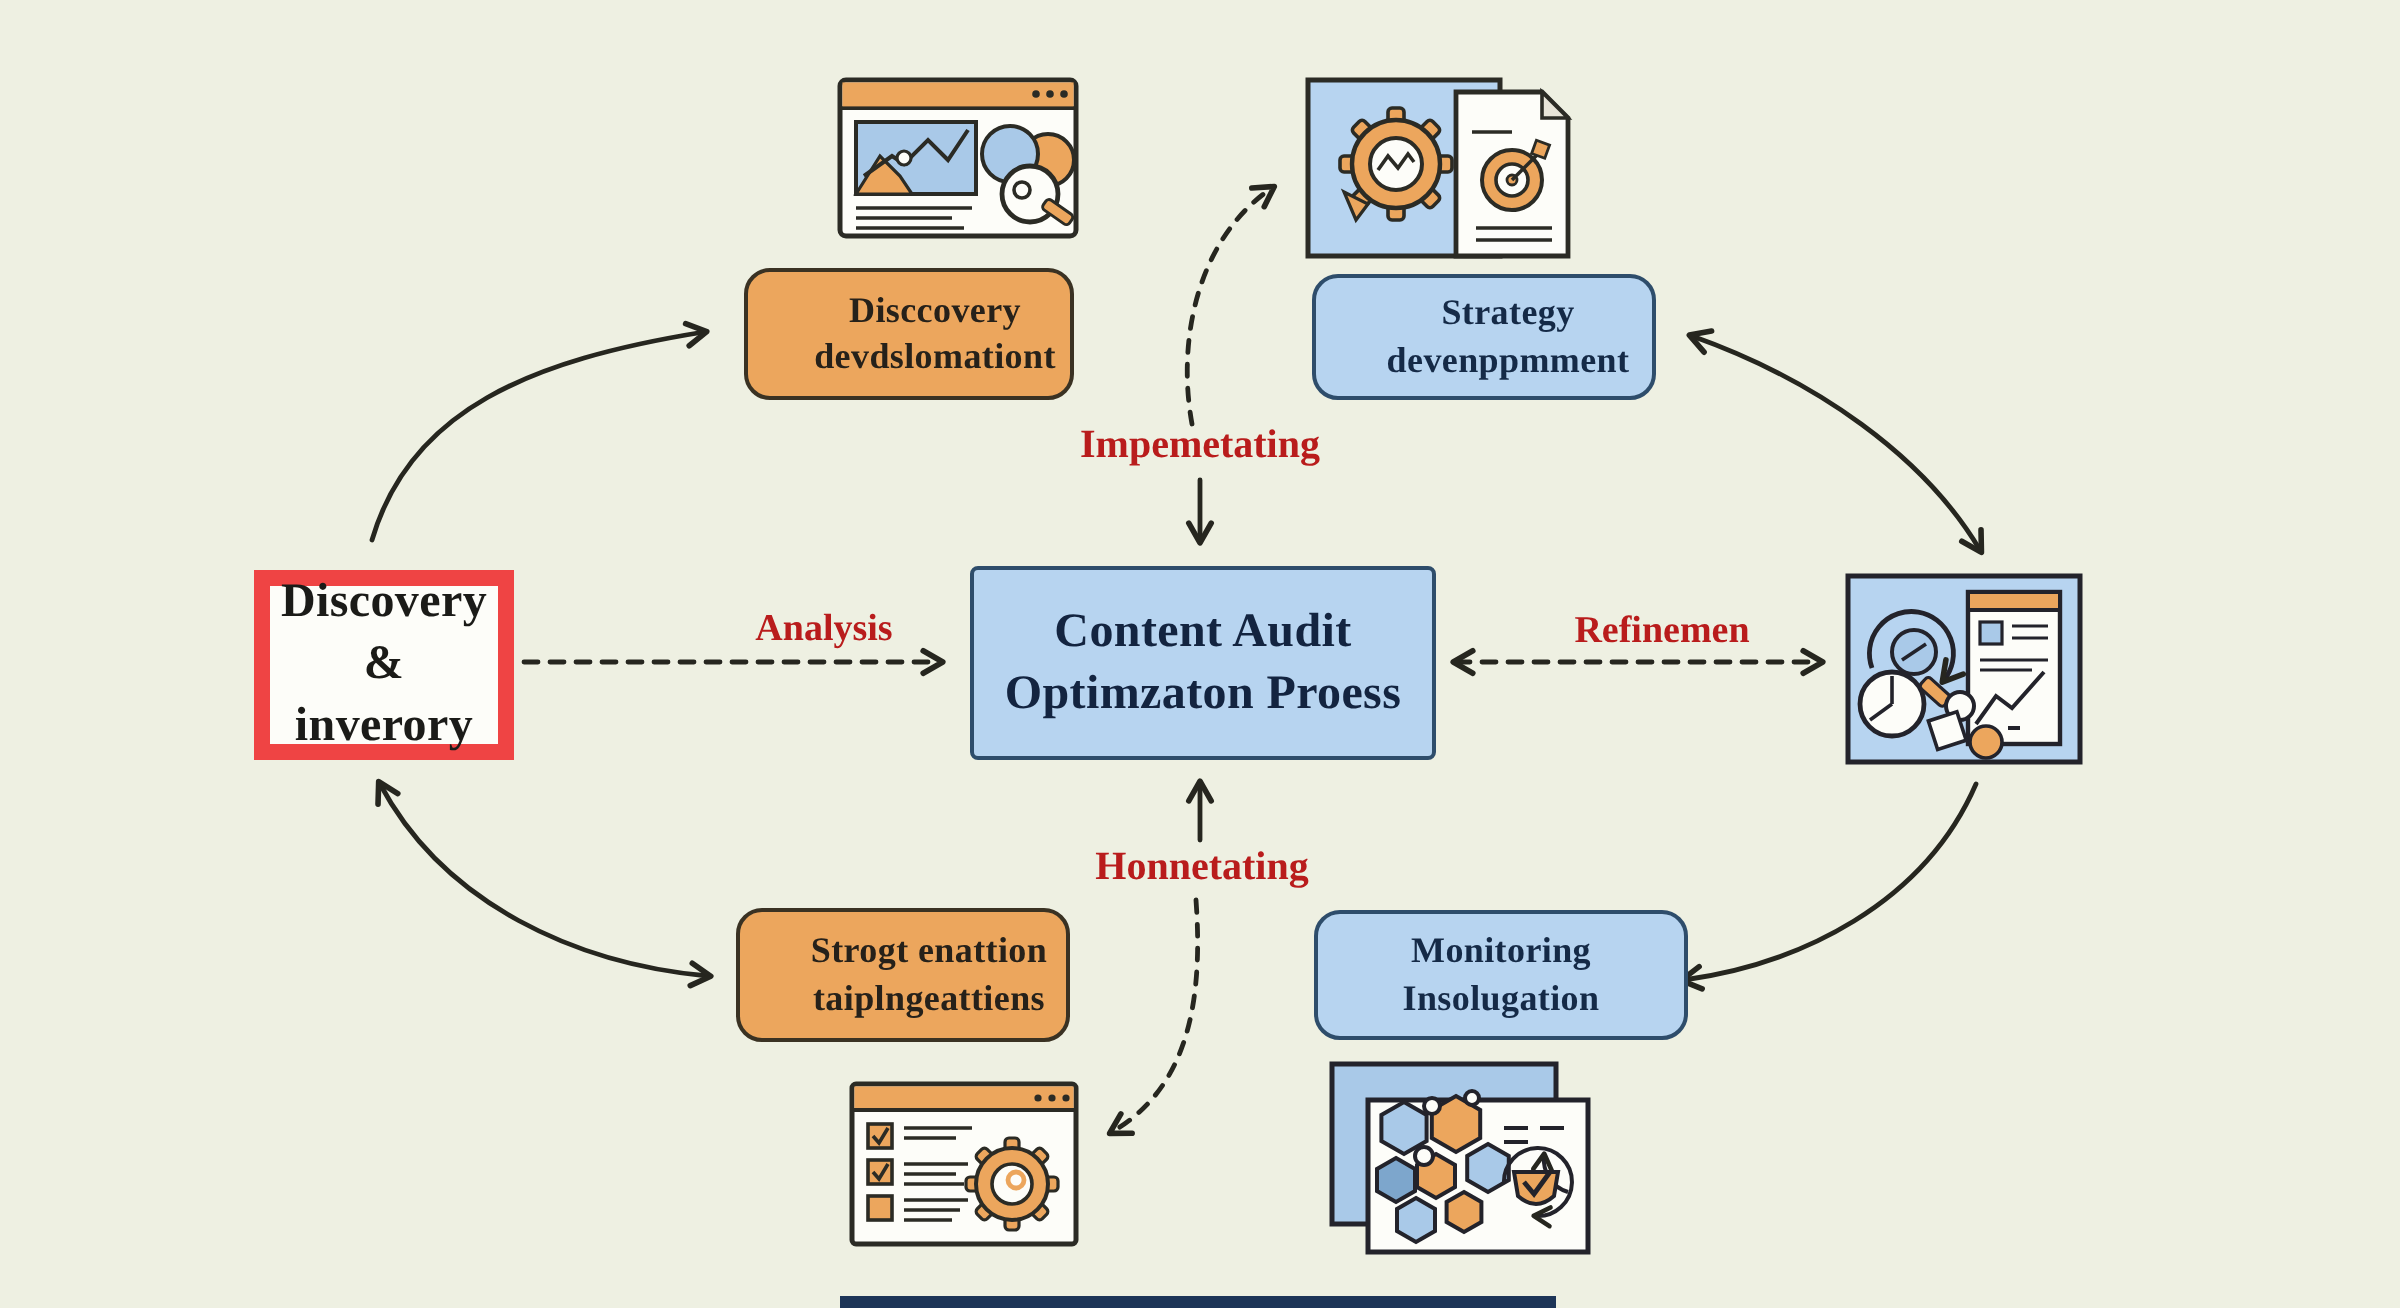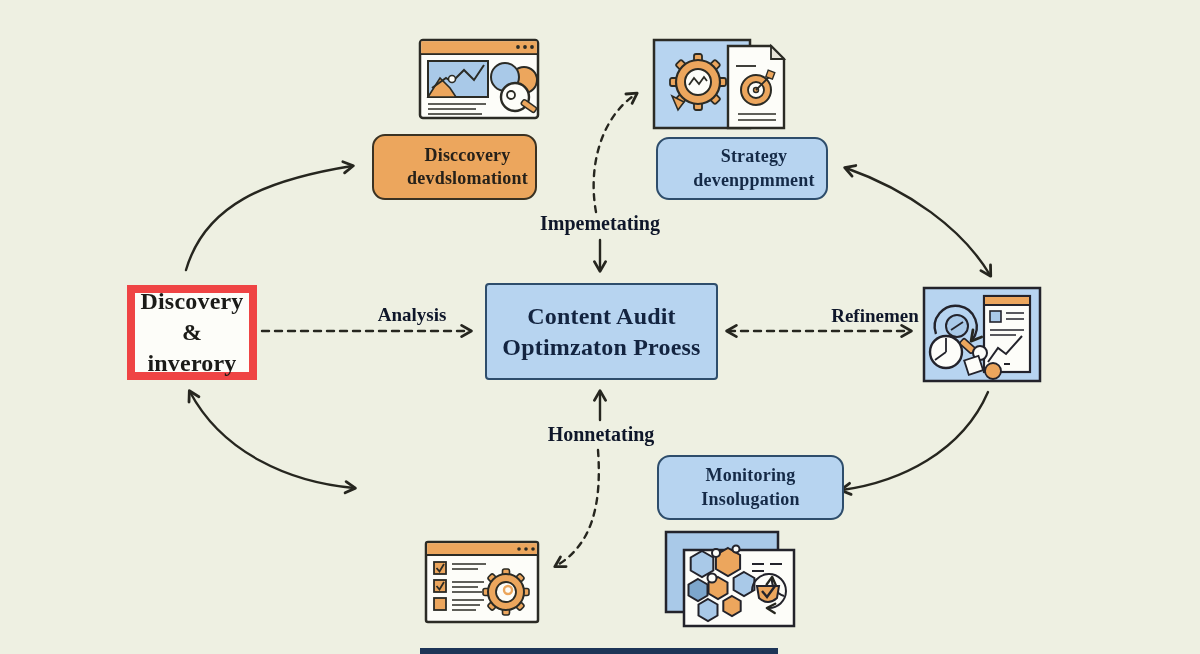--- a/index.html
+++ b/index.html
@@ -8,21 +8,21 @@
   .canvas { position:relative; width:1200px; height:654px; background:#eef0e2; overflow:hidden; }
   .arrows { position:absolute; left:0; top:0; width:1200px; height:654px; }
   .node {
     position:absolute; display:flex; flex-direction:column; align-items:center; justify-content:center;
     text-align:center; font-weight:bold; line-height:1.28; letter-spacing:.2px;
   }
   .node-white { background:#fdfdf9; border:8px solid #ef4444; color:#1b1b18; font-size:24px; }
   .node-orange { background:#eca65d; border:2px solid #3a3223; border-radius:13px; color:#26211a; font-size:18px;padding-left:26px; }
   .node-blue { background:#b7d4f0; border:2px solid #2e4d6b; border-radius:13px; color:#152a47; font-size:18px; }
   .node-center { font-size:24px; border-radius:4px; border-width:2.5px; color:#132440; }
-  .edge-label { position:absolute; transform:translate(-50%,-50%); font-weight:bold; color:#0f172a; white-space:nowrap; }
+  .edge-label { position:absolute; transform:translate(-50%,-50%); font-weight:bold; color:#b91c1c; white-space:nowrap; }
   .icon { position:absolute; }
   .bottom-bar { position:absolute; }
 </style>
 </head>
 <body>
 
 <div class="canvas">
 
   <svg class="arrows" viewBox="0 0 1200 654">
     <defs>
@@ -57,29 +57,33 @@
   <div class="node node-blue" style="left:656px; top:137px; width:172px; height:63px;padding-left:24px;">
     <span>Strategy</span>
     <span>devenppmment</span>
   </div>
 
   <div class="node node-blue node-center" style="left:485px; top:283px; width:233px; height:97px;">
     <span>Content Audit</span>
     <span>Optimzaton Proess</span>
   </div>
 
+  <div class="node node-orange" style="left:368px; top:454px; width:167px; height:67px;">
+    <span>Strogt enattion</span>
+    <span>taiplngeattiens</span>
+  </div>
 
   <div class="node node-blue" style="left:657px; top:455px; width:187px; height:65px;">
     <span>Monitoring</span>
     <span>Insolugation</span>
   </div>
 
   <span class="edge-label" style="left:376px; top:315px; font-size:19px;margin-left:36px;">Analysis</span>
   <span class="edge-label" style="left:600px; top:223px; font-size:20px;">Impemetating</span>
-  <span class="edge-label" style="left:831px; top:316px; font-size:19px;margin-left:44px;">Refinemen</span>
+  <span class="edge-label" style="left:831px; top:316px; font-size:19px;">Refinemen</span>
   <span class="edge-label" style="left:601px; top:424px; font-size:20px;margin-top:10px;">Honnetating</span>
 
   <svg class="icon" style="left:418px; top:36px;" width="122" height="84" viewBox="0 0 122 84">
     <rect x="2" y="4" width="118" height="78" rx="3" fill="#fdfdf9" stroke="#2b2b25" stroke-width="2.5"></rect>
     <path d="M2,18 h118" stroke="#2b2b25" stroke-width="2"></path>
     <rect x="3.2" y="5.2" width="115.6" height="12" fill="#eca65d"></rect>
     <circle cx="100" cy="11" r="1.9" fill="#2b2b25"></circle>
       <circle cx="107" cy="11" r="1.9" fill="#2b2b25"></circle>
       <circle cx="114" cy="11" r="1.9" fill="#2b2b25"></circle>
     <rect x="10" y="25" width="60" height="36" fill="#a9c9e8" stroke="#2b2b25" stroke-width="2"></rect>

